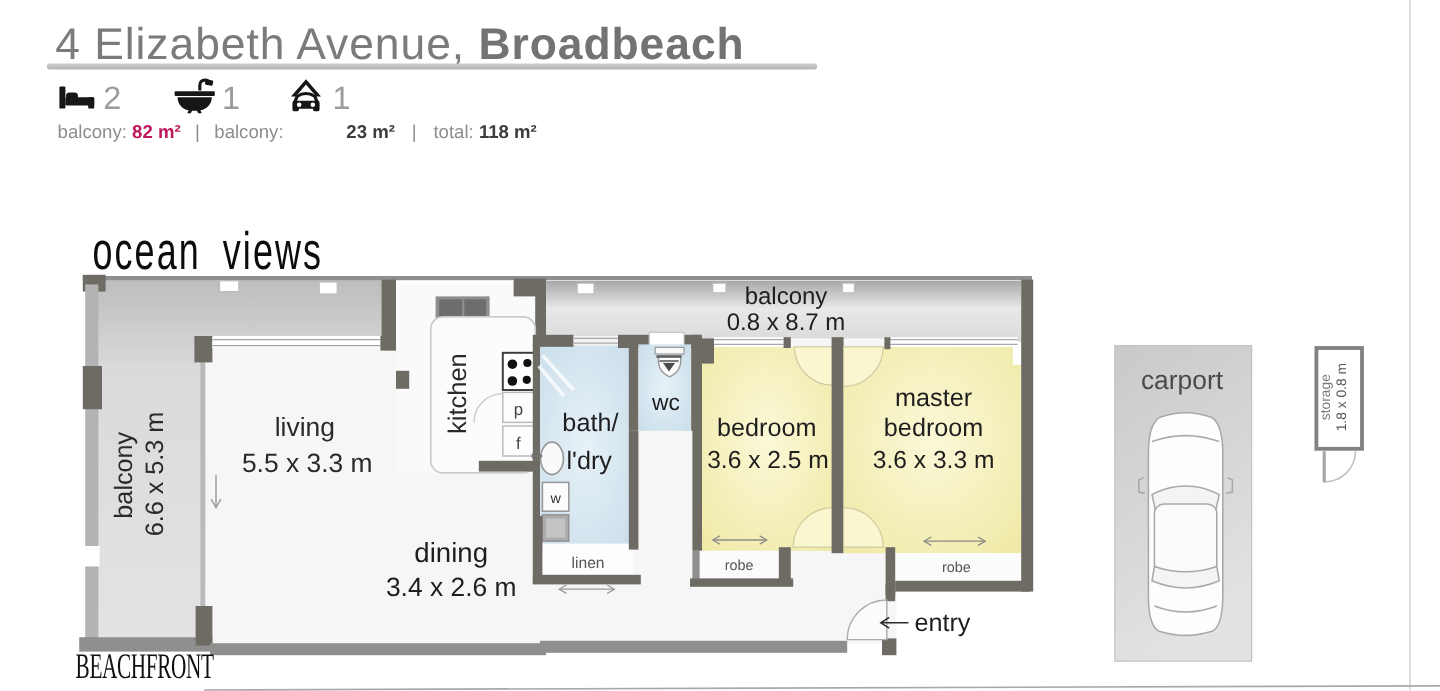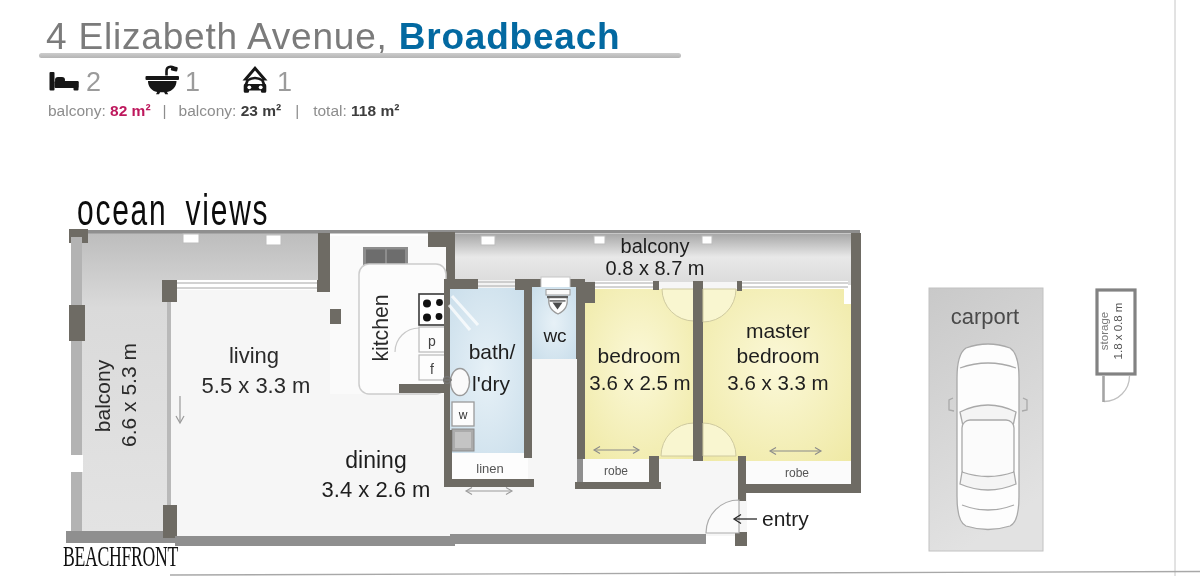--- a/index.html
+++ b/index.html
@@ -2,21 +2,21 @@
 <html><head>
 <meta charset="utf-8">
 <style>
   html,body{margin:0;padding:0;}
   body{width:1200px;height:576px;background:#ffffff;font-family:"Liberation Sans",sans-serif;overflow:hidden;position:relative;}
   .abs{position:absolute;}
 </style>
 </head>
 <body>
 
-<div class="abs" style="left:46px;top:16px;font-size:37px;color:#7b7b7b;letter-spacing:0.8px;white-space:nowrap;">4 Elizabeth Avenue, <span style="color:#0369a1;font-weight:bold;">Broadbeach</span></div>
+<div class="abs" style="left:46px;top:16px;font-size:37px;color:#7b7b7b;letter-spacing:0.8px;white-space:nowrap;">4 Elizabeth Avenue, <span style="color:#737373;font-weight:bold;">Broadbeach</span></div>
 
 <div class="abs" style="left:39px;top:53px;width:642px;height:5px;background:linear-gradient(180deg,#cdcdcd,#b4b4b4);border-radius:3px;"></div>
 
 <svg class="abs" style="left:0;top:0;" width="320" height="130" viewBox="0 0 320 130">
 
   <g fill="#161616">
     <rect x="49.5" y="72" width="5" height="18.5" rx="1"></rect>
     <rect x="55" y="77" width="10" height="6" rx="3"></rect>
     <rect x="54.5" y="81" width="24" height="7" rx="1.2"></rect>
     <rect x="73.5" y="81" width="5" height="9.5" rx="1"></rect>
@@ -36,21 +36,21 @@
     <circle cx="260.7" cy="87.3" r="1.9" fill="#fff"></circle>
   </g>
 </svg>
 
 <div class="abs" style="left:86px;top:67px;font-size:27px;color:#9b9b9b;">2</div>
 
 <div class="abs" style="left:185px;top:67px;font-size:27px;color:#9b9b9b;">1</div>
 
 <div class="abs" style="left:277px;top:67px;font-size:27px;color:#9b9b9b;">1</div>
 
-<div class="abs" style="left:48px;top:102px;font-size:15.5px;color:#8d8d8d;white-space:nowrap;"><span>balcony: </span><b style="color:#be185d;">82 m²</b><span style="margin:0 12px;">|</span><span>balcony: </span><b style="color:#3d3d3d;">23 m²</b><span style="margin:0 14px;">|</span><span>total: </span><b style="color:#3d3d3d;">118 m²</b></div>
+<div class="abs" style="left:48px;top:102px;font-size:15.5px;color:#8d8d8d;white-space:nowrap;"><span>balcony: </span><b style="color:#be185d;">82 m²</b><span style="margin:0 12px;">|</span><span>balcony: </span><b style="color:#3d3d3d;margin-left:48px;">23 m²</b><span style="margin:0 14px;">|</span><span>total: </span><b style="color:#3d3d3d;">118 m²</b></div>
 
 <div class="abs" style="left:77px;top:185px;font-size:44px;color:#0c0c0c;letter-spacing:2.6px;word-spacing:12px;transform:scaleX(0.68);transform-origin:left top;white-space:nowrap;">ocean views</div>
 
 <svg class="abs" style="left:0;top:0;" width="1200" height="576" viewBox="0 0 1200 576">
 <defs>
   <linearGradient id="balc" x1="0" y1="0" x2="0" y2="1">
     <stop offset="0" stop-color="#a8a8a8"></stop>
     <stop offset="0.45" stop-color="#e8e8e8"></stop>
     <stop offset="1" stop-color="#dadada"></stop>
   </linearGradient>

